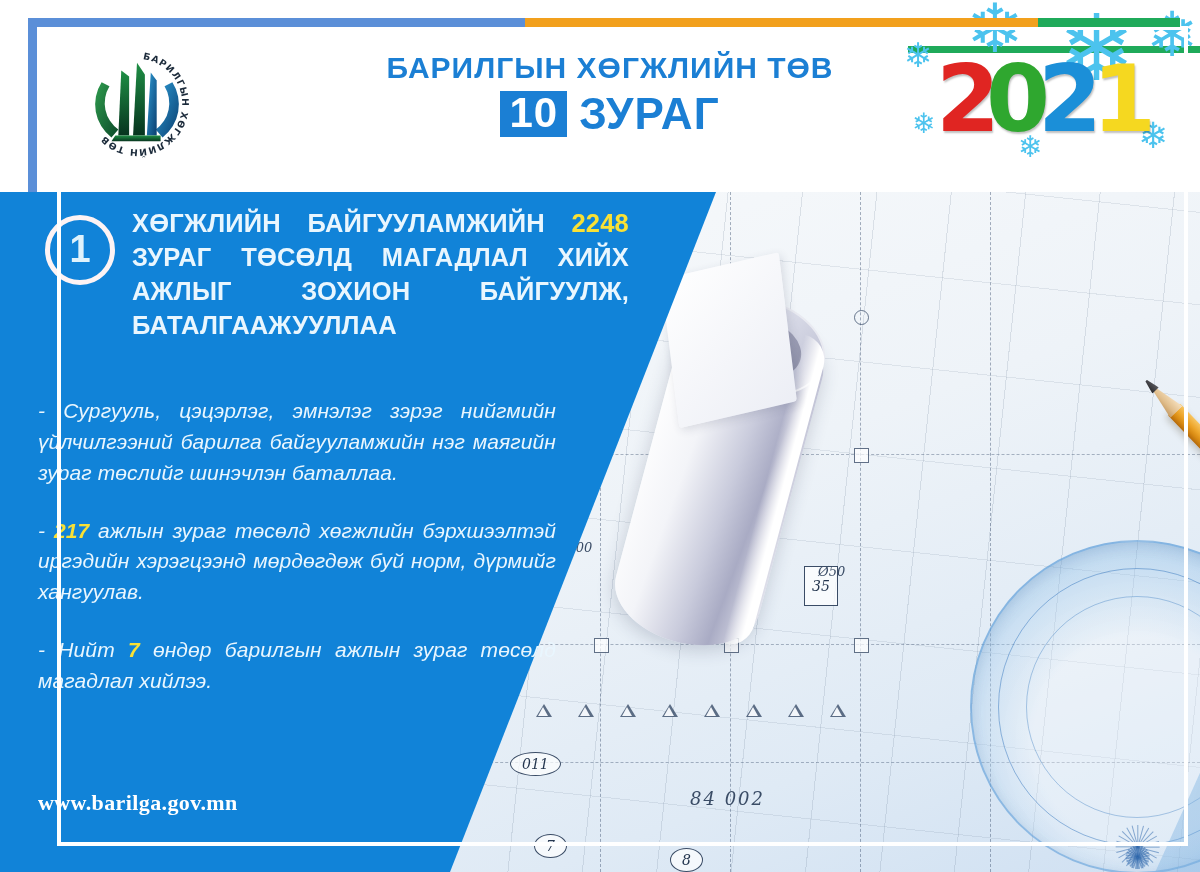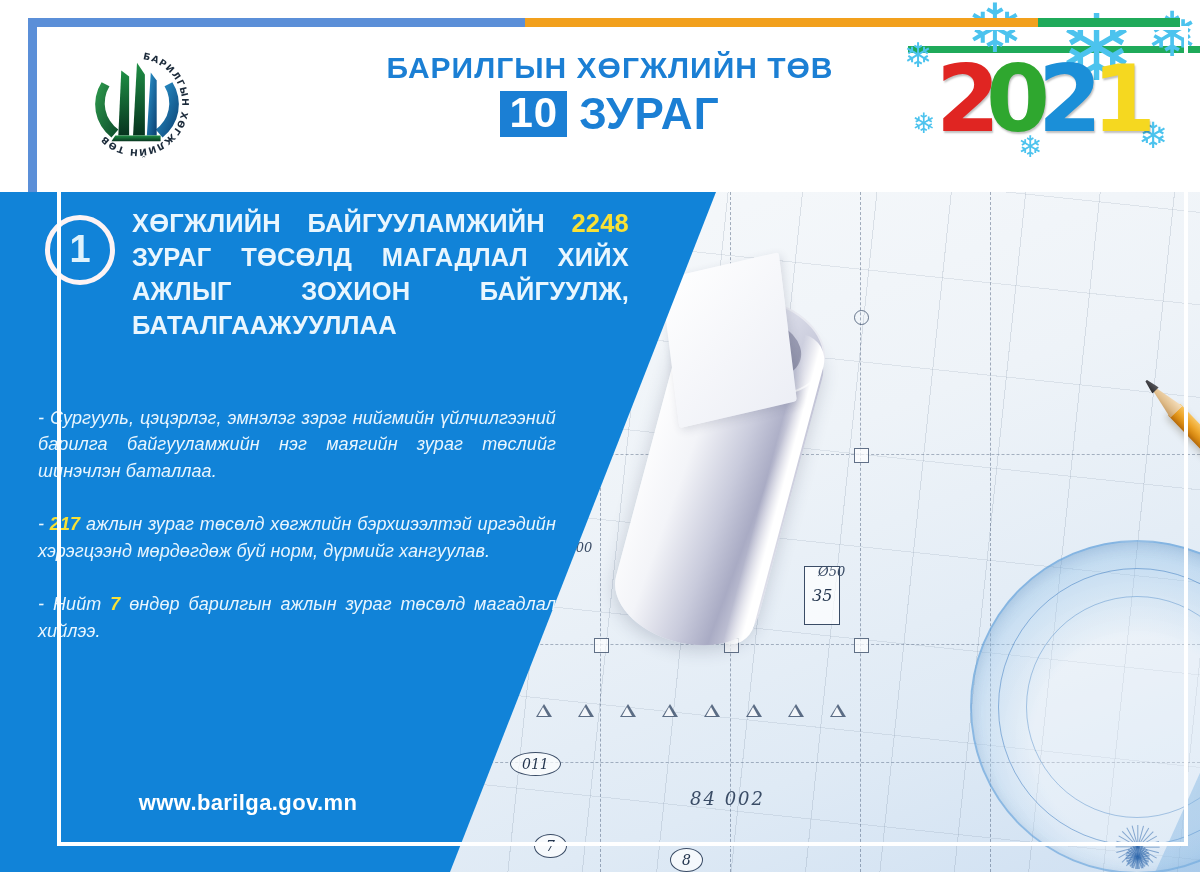--- a/index.html
+++ b/index.html
@@ -105,22 +105,22 @@
     position:absolute;width:13px;height:13px;border:1.4px solid rgba(45,65,95,.75);background:rgba(255,255,255,.7);
   }
   .tickcirc{
     position:absolute;width:13px;height:13px;border:1.4px solid rgba(45,65,95,.7);border-radius:50%;
   }
   .dimlabel{
     position:absolute;font-family:"DejaVu Serif",serif;font-style:italic;font-size:13px;color:#3a4c66;
     white-space:nowrap;
   }
   .boxlabel{
-    position:absolute;font-family:"DejaVu Serif",serif;font-style:italic;font-size:16px;color:#24364f;
-    border:1.3px solid #3a4c66;padding:19px 7px;background:rgba(255,255,255,.72);white-space:nowrap;
+    position:absolute;font-family:"DejaVu Serif",serif;font-style:italic;font-size:14px;color:#24364f;
+    border:1.3px solid #3a4c66;padding:11px 7px;background:rgba(255,255,255,.72);white-space:nowrap;
   }
   .ovallabel{
     position:absolute;font-family:"DejaVu Serif",serif;font-style:italic;font-size:14px;color:#24364f;
     border:1.3px solid #3a4c66;border-radius:50%;padding:3px 11px;background:rgba(255,255,255,.7);white-space:nowrap;
   }
 
   
   .roll{
     position:absolute;left:218px;top:80px;width:150px;height:390px;
     transform:rotate(15deg);z-index:6;
@@ -234,28 +234,28 @@
 
   .headline{
     position:absolute;left:132px;top:207px;width:497px;z-index:15;
     color:#e9f6fe;font-size:25.5px;font-weight:bold;line-height:1.33;
     text-align:justify;text-align-last:left;letter-spacing:.2px;
   }
   .headline .hl{color:#f9e135;}
 
   .body-wrap{position:absolute;left:38px;top:392px;width:518px;z-index:15;}
   .para{
-    color:#e9f6fe;font-size:18px;font-style:italic;line-height:1.47;
-    text-align:justify;text-align-last:left;margin:13px 0 27px 0;letter-spacing:.1px;
+    color:#e9f6fe;font-size:21px;font-style:italic;line-height:1.47;
+    text-align:justify;text-align-last:left;margin:4px 0 27px 0;letter-spacing:.1px;
   }
   .para .hl{color:#f9e135;font-weight:bold;font-style:italic;}
 
   .site{
-    position:absolute;left:38px;top:790px;width:420px;text-align:center;z-index:16;
-    color:#ffffff;font-family:Liberation Sans, sans-serif;
+    position:absolute;left:38px;top:790px;width:420px;z-index:16;
+    color:#ffffff;font-family:Liberation Serif, serif;
     font-size:22px;font-weight:bold;letter-spacing:.4px;
   }
 </style>
 </head>
 <body>
 
 <div class="poster">
 
   <div class="photo">
     <div class="sheet"></div>

